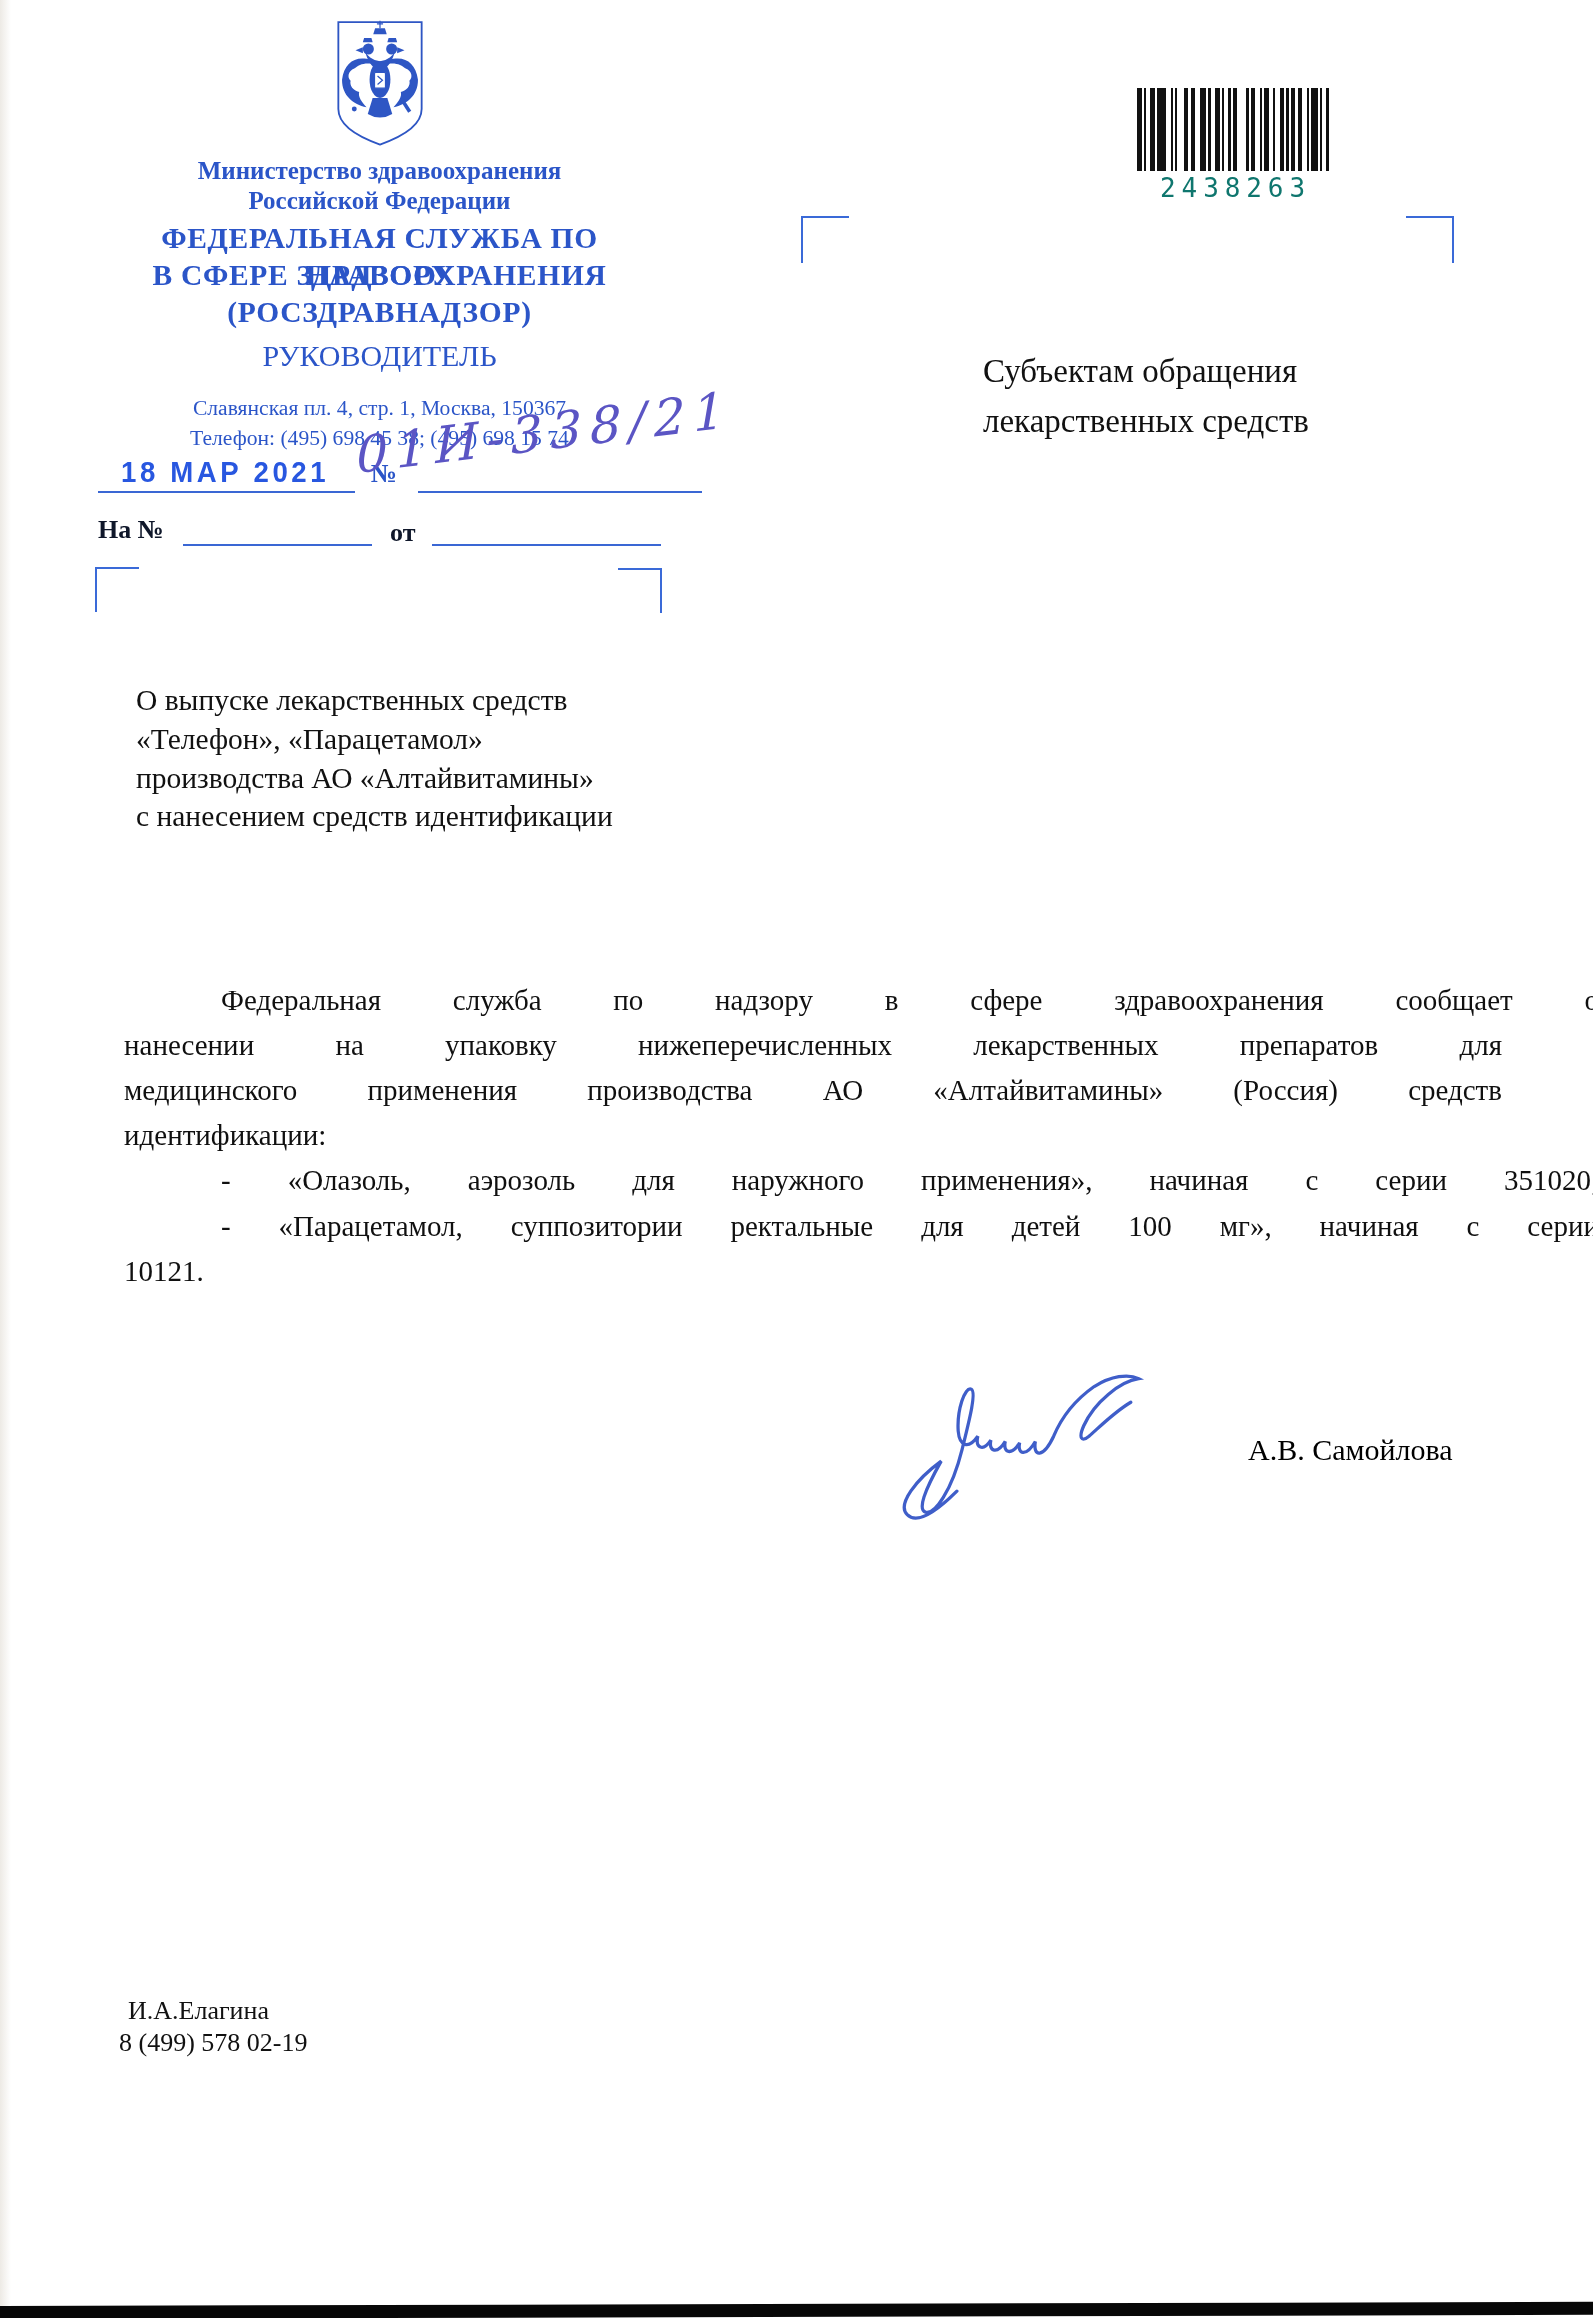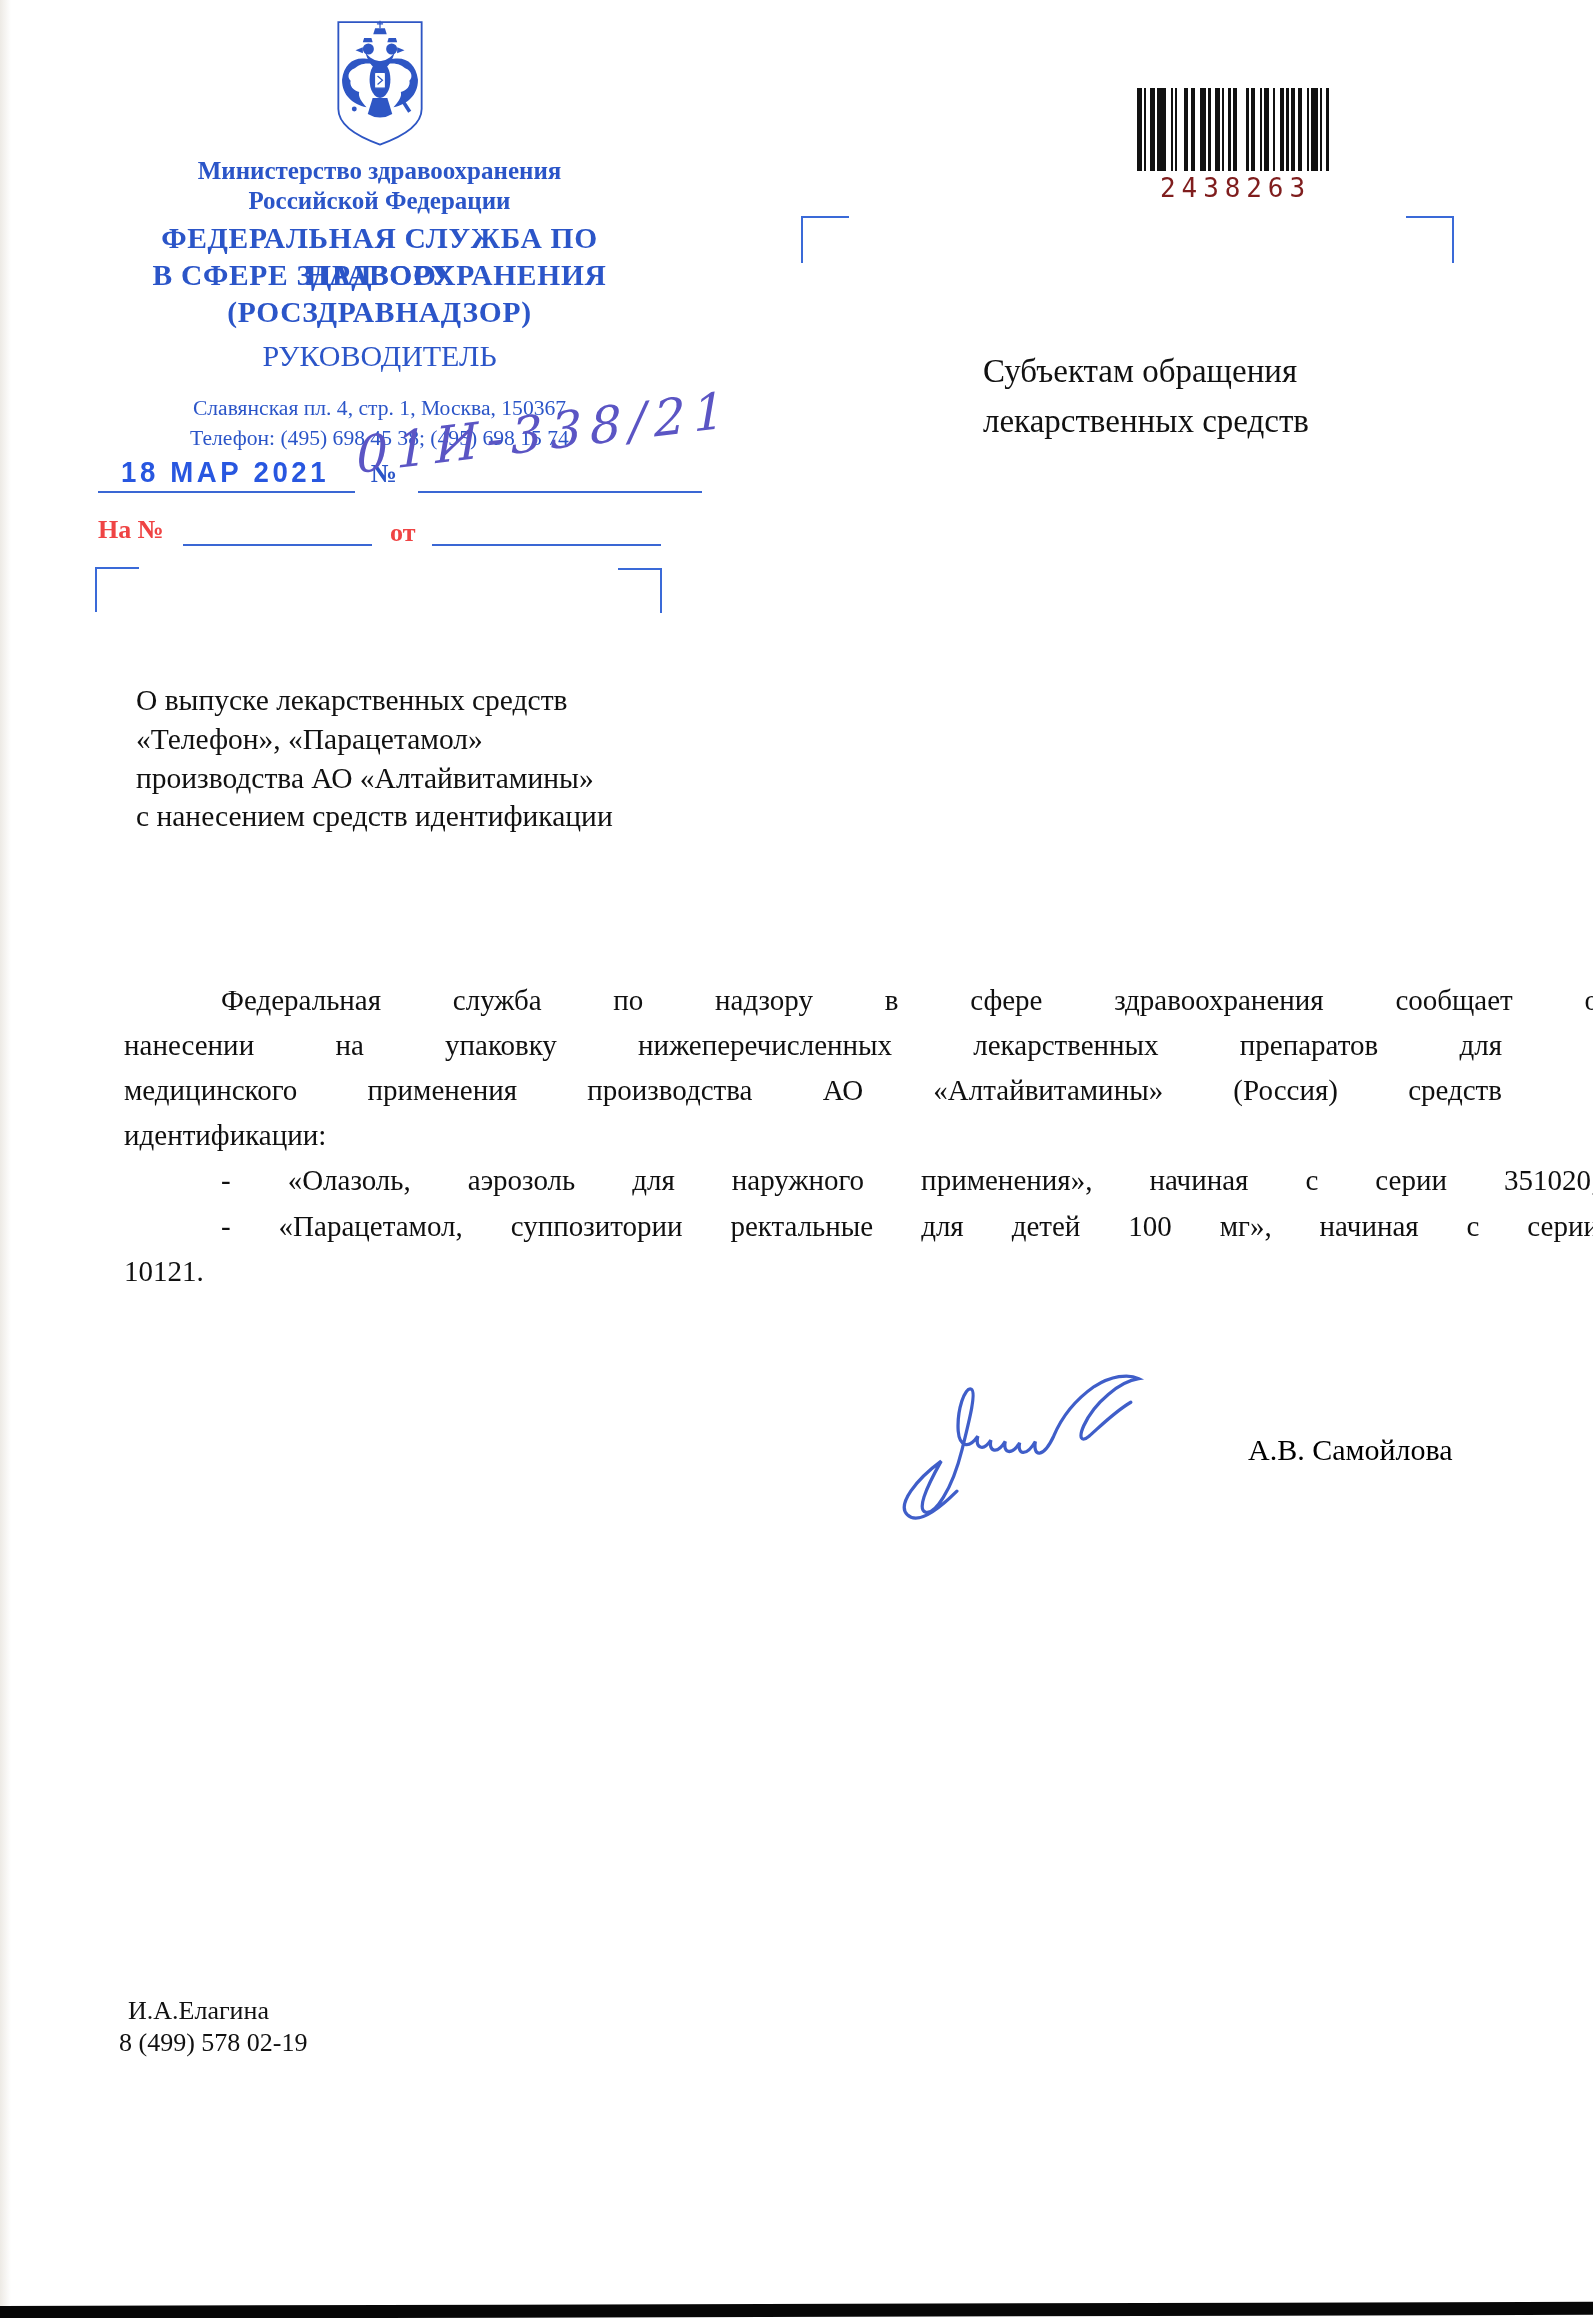--- a/index.html
+++ b/index.html
@@ -20,32 +20,32 @@
     font-family:"Liberation Sans",sans-serif;font-weight:bold;font-size:30px;
     color:#2857e0;letter-spacing:3.9px;transform:scaleX(.92);transform-origin:left;
   }
   .numsign{font-size:26px;color:#2b55c8;font-weight:bold;}
   .hand{
     font-family:"DejaVu Serif",serif;font-style:italic;font-size:50px;
     color:#5b55c4;letter-spacing:7.9px;transform:rotate(-7deg) skewX(-6deg);
     transform-origin:left bottom;white-space:nowrap;
   }
   .rule{height:2px;background:#3a67d4;}
-  .replylabel{font-size:26px;color:#ef4444;font-weight:bold;}
+  .replylabel{font-size:26px;color:#0f172a;font-weight:bold;}
   
   .brk{width:46px;height:45px;border:0 solid #3a6ad8;}
   .brk.tl{border-top-width:2px;border-left-width:2px;}
   .brk.tr{border-top-width:2px;border-right-width:2px;}
   
   .bars{display:flex;align-items:stretch;height:83px;}
   .bc-bar{display:inline-block;height:100%;background:#111;}
   .bc-space{display:inline-block;height:100%;}
   .bc-num{
     font-family:"DejaVu Sans Mono",monospace;font-size:26px;letter-spacing:5.9px;
-    color:#7f1d1d;width:197px;text-align:center;
+    color:#0f766e;width:197px;text-align:center;
   }
   
   .recipient{font-size:33px;line-height:50px;color:#111;}
   .subject{font-size:29.5px;line-height:39px;color:#111;}
   .bodyline{font-size:29px;line-height:45px;color:#101010;width:1378px;white-space:normal;}
   .jline{text-align:justify;text-align-last:justify;}
   .indent{padding-left:97px;}
   .signame{font-size:30px;color:#000000;}
   .footer{font-size:26px;color:#111;}
   .botbar{background:#070707;transform:rotate(-0.15deg);transform-origin:left center;}

